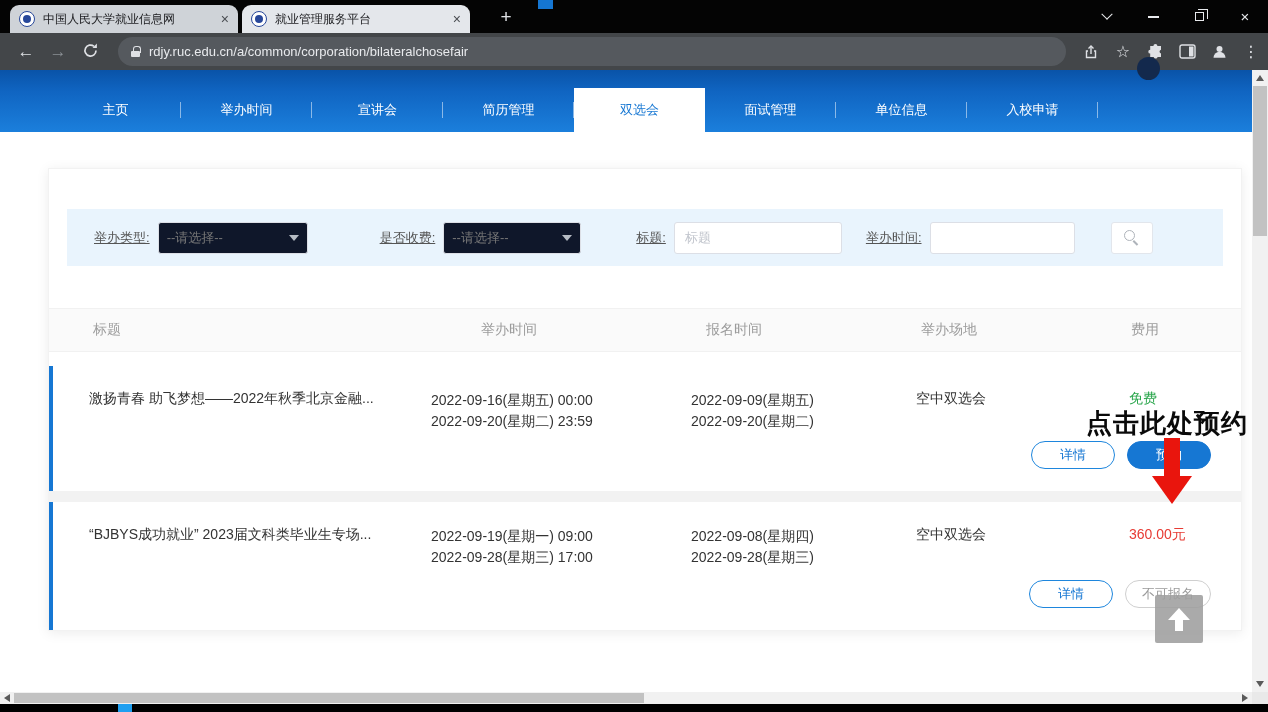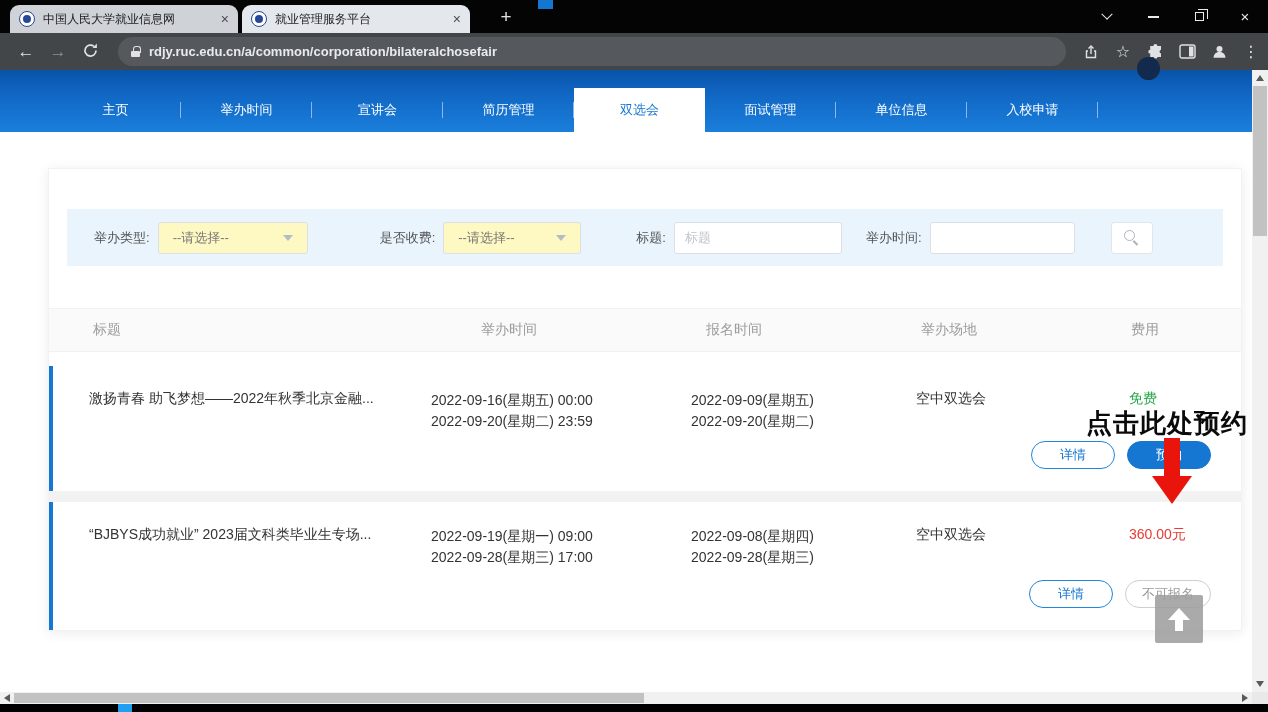--- a/index.html
+++ b/index.html
@@ -22,21 +22,21 @@
   .wc{width:46px;display:flex;align-items:center;justify-content:center;color:#e8eaed;font-size:15px;}
   .chev-down{width:8px;height:8px;border-right:1.7px solid #e8eaed;border-bottom:1.7px solid #e8eaed;transform:rotate(45deg) translate(-2px,-2px);}
   .min-bar{width:11px;height:2px;background:#e8eaed;}
   .restore-sq{position:relative;width:9px;height:9px;border:1.3px solid #e8eaed;}
   .restore-sq::before{content:"";position:absolute;left:2px;top:-4px;width:9px;height:9px;border-top:1.3px solid #e8eaed;border-right:1.3px solid #e8eaed;}
 
   
   .toolbar{position:absolute;top:33px;left:0;width:1268px;height:37px;background:#434649;display:flex;align-items:center;padding-left:14px;}
   .nav-ic{width:24px;text-align:center;margin-right:8px;color:#dfe1e5;font-size:17px;line-height:1;cursor:pointer;}
   .nav-ic.dim{color:#8b9095;}
-  .omnibox{margin-left:8px;width:948px;height:29px;border-radius:15px;background:#55595e;display:flex;align-items:center;padding:0 13px;gap:9px;font-weight:bold;}
+  .omnibox{margin-left:8px;width:948px;height:29px;border-radius:15px;background:#55595e;display:flex;align-items:center;padding:0 13px;gap:9px;}
   .lock{width:9px;height:11px;position:relative;display:inline-block;flex:none;}
   .lock::before{content:"";position:absolute;left:1.5px;top:0;width:6px;height:6px;border:1.5px solid #dfe1e5;border-bottom:none;border-radius:3px 3px 0 0;}
   .lock::after{content:"";position:absolute;left:0;bottom:0;width:9px;height:6px;background:#dfe1e5;border-radius:1px;}
   .url{font-size:13px;color:#e8eaed;white-space:nowrap;overflow:hidden;}
   .tool-icons{display:flex;align-items:center;margin-left:14px;gap:10px;}
   .ti{width:22px;height:22px;display:flex;align-items:center;justify-content:center;color:#dfe1e5;font-size:16px;cursor:pointer;}
 
   
   .web{position:absolute;top:70px;left:0;width:1252px;height:622px;background:#fff;overflow:hidden;}
   .site-header{position:relative;height:62px;background:linear-gradient(180deg,#0953a8 0%,#1065c2 35%,#1b7fdc 100%);}
@@ -45,23 +45,23 @@
   .nav-item::after{content:"";position:absolute;right:0;top:14px;height:16px;width:1px;background:rgba(255,255,255,.5);}
   .nav-item.active{background:#fff;color:#1677d3;}
   .hdr-avatar{position:absolute;left:1137px;top:57px;width:23px;height:23px;border-radius:50%;background:#13294d;z-index:6;}
 
   .card{margin:36px 0 0 48px;width:1194px;background:#fff;border:1px solid #f2f2f2;box-shadow:0 2px 12px rgba(0,0,0,.08);}
   .ptabs{height:62px;display:flex;padding-left:42px;gap:56px;border-bottom:1px solid #ececec;}
   .ptab{font-size:16px;color:#333;line-height:59px;border-bottom:3px solid transparent;cursor:pointer;}
   .ptab.active{color:#1778d2;border-bottom-color:#1778d2;}
 
   .filter-bar{margin:40px 18px 0;height:57px;background:#e9f4fd;display:flex;align-items:center;padding:0 27px;font-size:13px;color:#555;}
-  .f-label{margin-right:8px;white-space:nowrap;}
+  .f-label{margin-right:8px;white-space:nowrap;text-decoration:underline;}
   .ml72{margin-left:72px;} .ml55{margin-left:55px;} .ml24{margin-left:24px;}
-  .f-select{height:32px;background:#fef9c3;border:1px solid #dcdfe6;border-radius:3px;display:flex;align-items:center;justify-content:space-between;padding:0 14px;color:#777;cursor:pointer;}
+  .f-select{height:32px;background:#0f172a;border:1px solid #dcdfe6;border-radius:3px;display:flex;align-items:center;justify-content:space-between;padding:0 8px;color:#777;cursor:pointer;}
   .w150{width:150px;} .w138{width:138px;}
   .caret{width:0;height:0;border-left:5px solid transparent;border-right:5px solid transparent;border-top:6px solid #b6bcc4;}
   .f-input{height:32px;background:#fff;border:1px solid #dcdfe6;border-radius:3px;padding:0 10px;color:#333;font-size:13px;outline:none;font-family:inherit;}
   .f-input::placeholder{color:#c0c4cc;}
   .wi168{width:168px;} .wi145{width:145px;}
   .f-search{margin-left:36px;width:42px;height:32px;background:#fff;border:1px solid #e2e6ec;border-radius:3px;display:flex;align-items:center;justify-content:center;cursor:pointer;}
   .mag{position:relative;width:15px;height:15px;display:inline-block;}
   .mag::before{content:"";position:absolute;left:0;top:0;width:9px;height:9px;border:1.7px solid #aeb3ba;border-radius:50%;}
   .mag::after{content:"";position:absolute;left:10px;top:10px;width:6px;height:1.8px;background:#aeb3ba;transform:rotate(45deg);transform-origin:0 0;}
 

